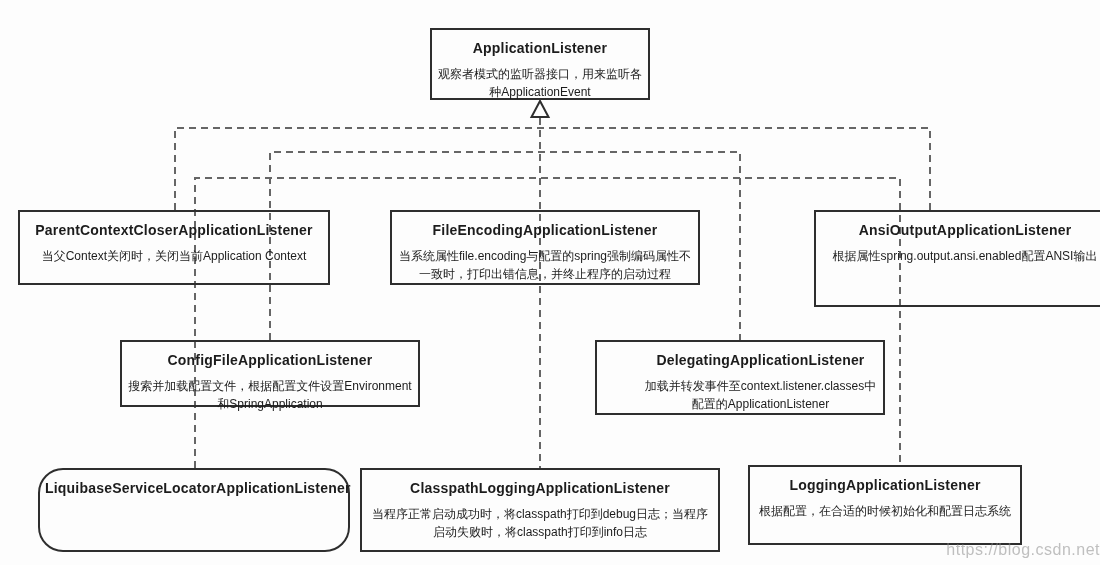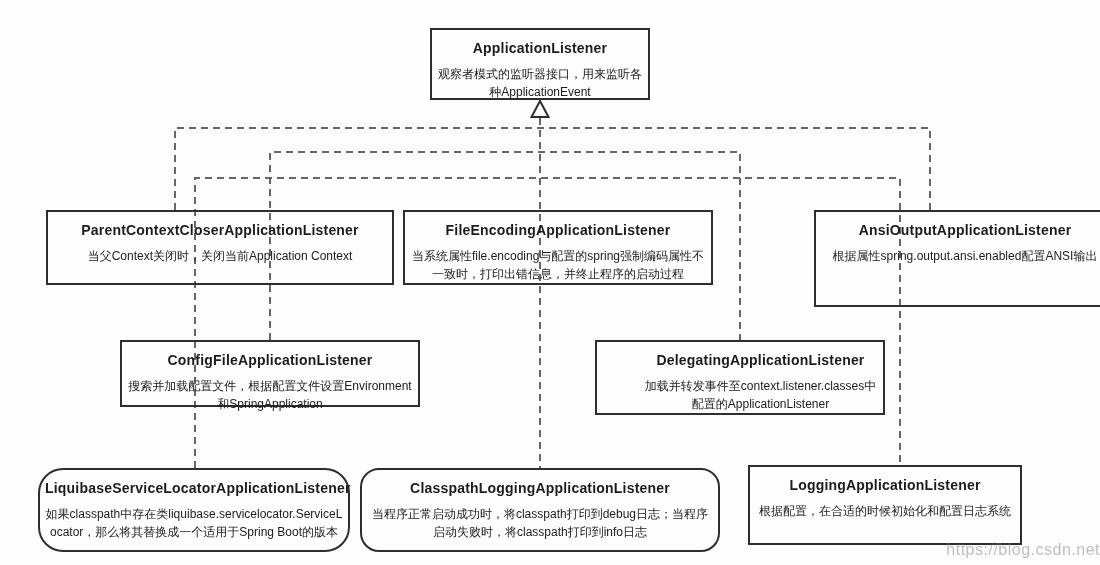--- a/index.html
+++ b/index.html
@@ -36,27 +36,27 @@
     letter-spacing: 0.2px;
   }
   .node-desc {
     margin-top: 9px;
     font-size: 12px;
     line-height: 1.45;
     word-break: break-all;
   }
   
   #n-app    { left: 430px; top: 28px;  width: 220px; height: 72px; }
-  #n-pcc    { left: 18px;  top: 210px; width: 348px; height: 75px; margin-left: 28px; }
-  #n-fe     { left: 390px; top: 210px; width: 310px; height: 75px; margin-left: 13px; }
+  #n-pcc    { left: 18px;  top: 210px; width: 312px; height: 75px; }
+  #n-fe     { left: 390px; top: 210px; width: 310px; height: 75px; }
   #n-ansi   { left: 814px; top: 210px; width: 302px; height: 97px; }
   #n-config { left: 120px; top: 340px; width: 300px; height: 67px; }
   #n-deleg  { left: 595px; top: 340px; width: 290px; height: 75px; padding-left: 46px; }
   #n-liqui  { left: 38px;  top: 468px; width: 312px; height: 84px; border-radius: 25px; }
-  #n-clog   { left: 360px; top: 468px; width: 360px; height: 84px; border-radius: 19px; }
+  #n-clog   { left: 360px; top: 468px; width: 360px; height: 84px; }
   #n-log    { left: 748px; top: 465px; width: 274px; height: 80px; }
 
   #watermark {
     position: absolute;
     right: 0;
     bottom: 6px;
     font-size: 16px;
     color: rgba(140,140,140,0.55);
     filter: blur(0.7px);
     letter-spacing: 0.5px;
@@ -106,21 +106,20 @@
     <div class="node-desc">搜索并加载配置文件，根据配置文件设置Environment和SpringApplication</div>
   </div>
 
   <div class="node" id="n-deleg">
     <div class="node-title">DelegatingApplicationListener</div>
     <div class="node-desc">加载并转发事件至context.listener.classes中配置的ApplicationListener</div>
   </div>
 
   <div class="node" id="n-liqui">
     <div class="node-title">LiquibaseServiceLocatorApplicationListener</div>
-    <div class="node-desc">如果classpath中存在类liquibase.servicelocator.ServiceLocator，那么将其替换成一个适用于Spring Boot的版本</div>
   </div>
 
   <div class="node" id="n-clog">
     <div class="node-title">ClasspathLoggingApplicationListener</div>
     <div class="node-desc">当程序正常启动成功时，将classpath打印到debug日志；当程序启动失败时，将classpath打印到info日志</div>
   </div>
 
   <div class="node" id="n-log">
     <div class="node-title">LoggingApplicationListener</div>
     <div class="node-desc">根据配置，在合适的时候初始化和配置日志系统</div>

